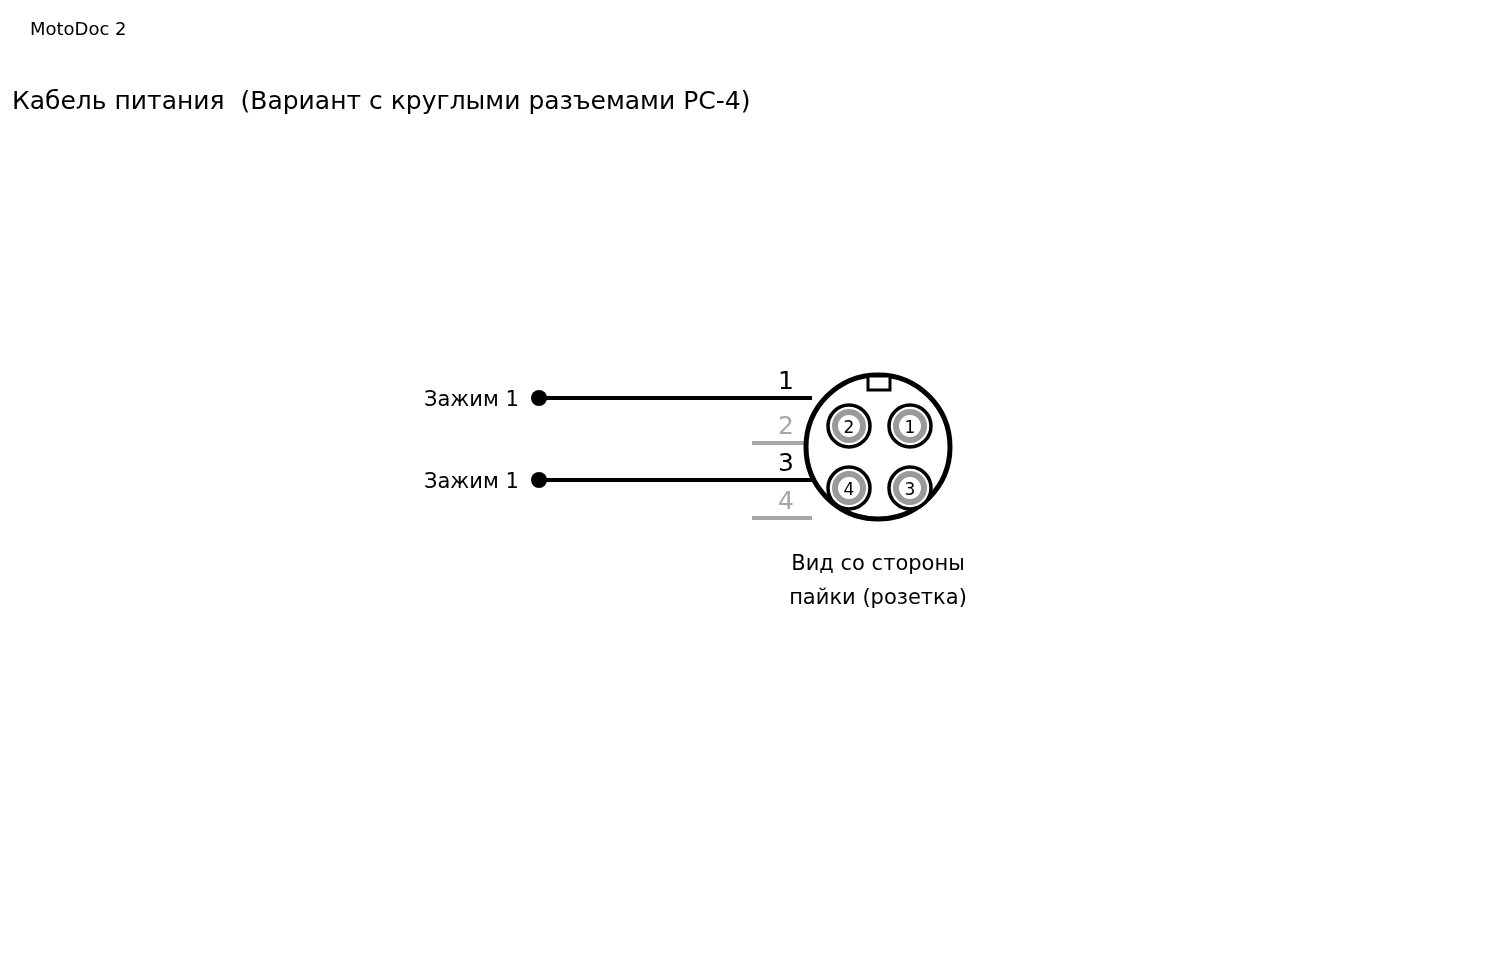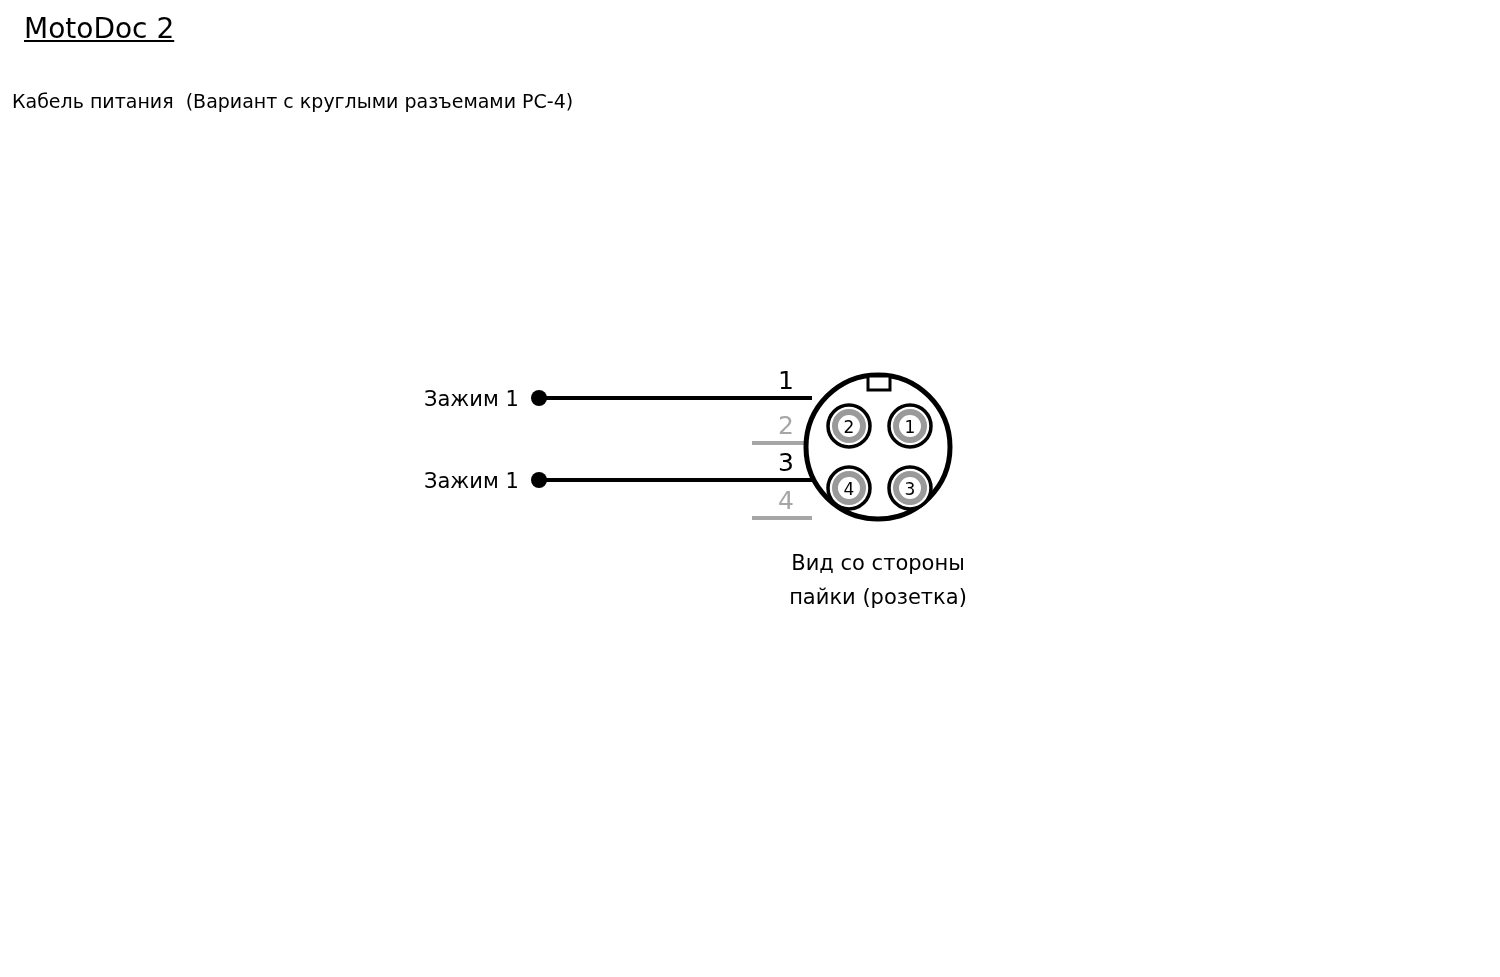--- a/index.html
+++ b/index.html
@@ -10,32 +10,31 @@
   body {
     width: 1500px;
     height: 977px;
     position: relative;
     font-family: "DejaVu Sans", sans-serif;
     color: #000000;
     overflow: hidden;
   }
   .doc-title {
     position: absolute;
-    left: 24px;
+    left: 30px;
     top: 14px;
-    font-size: 28px;
+    font-size: 18px;
     line-height: 30px;
     white-space: pre;
-    text-decoration: underline;
   }
   .doc-subtitle {
     position: absolute;
     left: 12px;
     top: 86px;
-    font-size: 19px;
+    font-size: 25px;
     line-height: 30px;
     white-space: pre;
   }
   .diagram {
     position: absolute;
     left: 0;
     top: 0;
     width: 1500px;
     height: 977px;
   }

